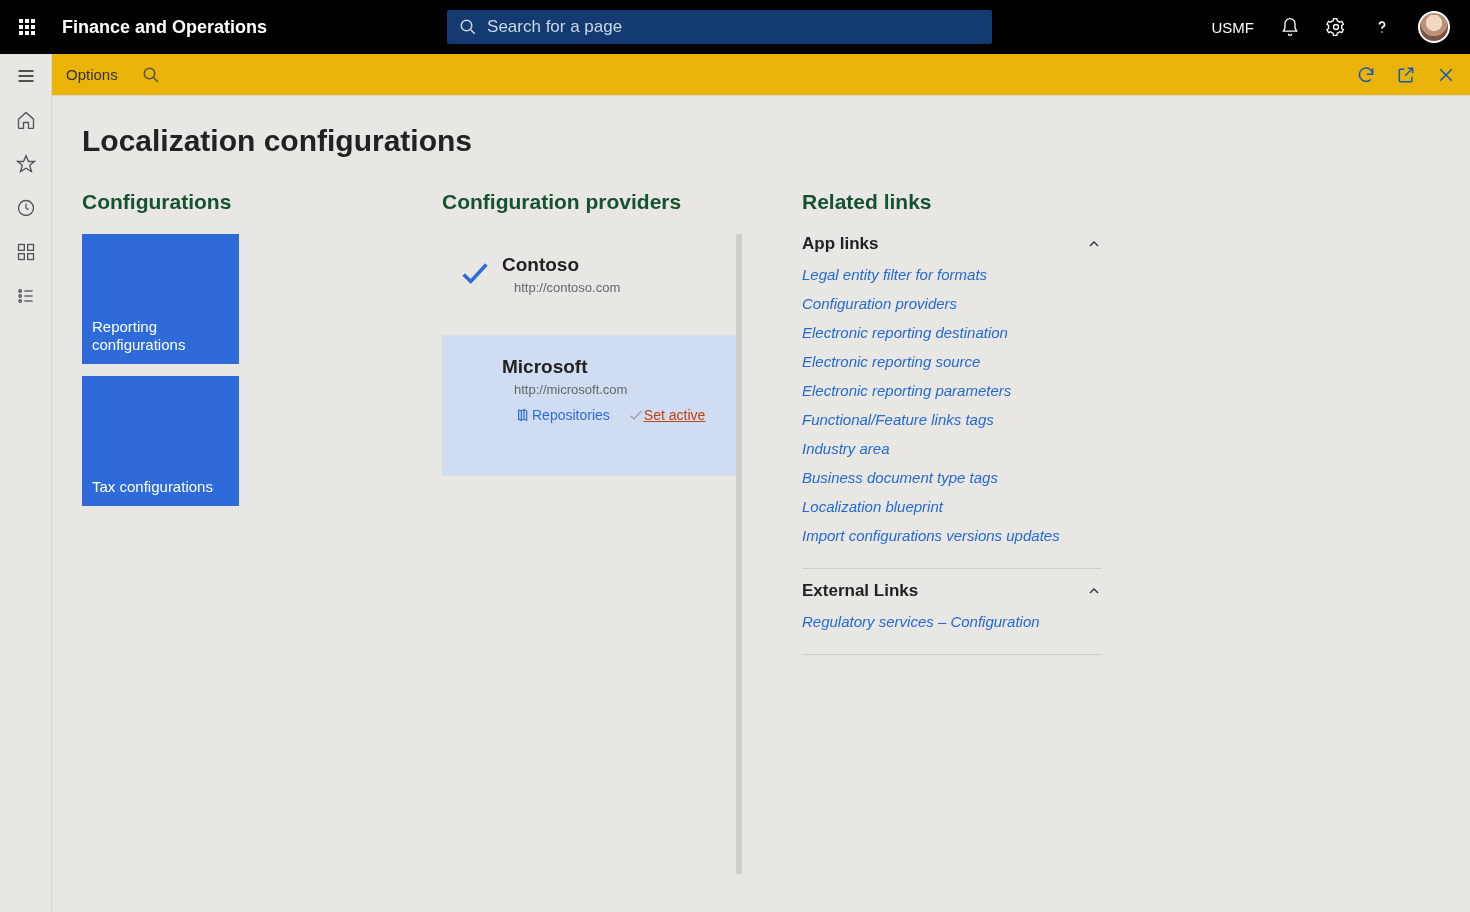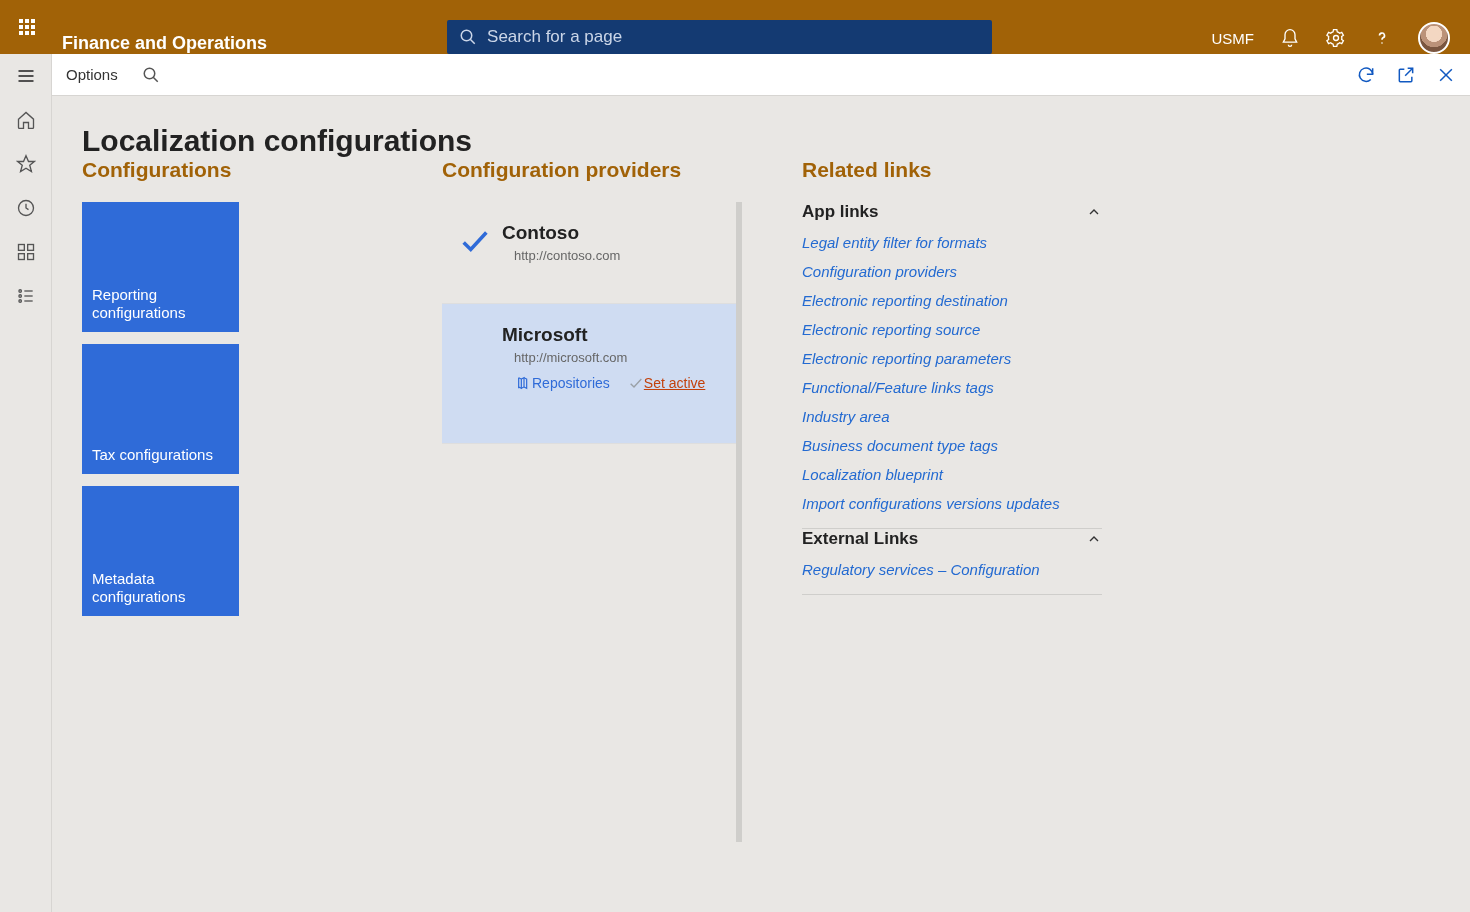--- a/index.html
+++ b/index.html
@@ -1,72 +1,72 @@
 <!DOCTYPE html>
 <html><head>
 <meta charset="utf-8">
 <style>
 * { box-sizing: border-box; margin: 0; padding: 0; }
 html, body { width: 1470px; height: 912px; font-family: "Segoe UI", -apple-system, sans-serif; background: #e9e7e4; overflow: hidden; }
 a { text-decoration: none; font-style: italic; }
 
 
-.topbar { position: absolute; left:0; top:0; width:100%; height:54px; background:#a16207; display:flex; align-items:flex-end; color:#fff; }
+.topbar { position: absolute; left:0; top:0; width:100%; height:54px; background:#000000; display:flex; align-items:center; color:#fff; }
 .waffle { width:54px; height:54px; display:flex; align-items:center; justify-content:center; cursor:pointer; }
 .waffle-grid { width:16px; height:16px; display:grid; grid-template-columns:repeat(3,4px); grid-template-rows:repeat(3,4px); gap:2px; }
 .waffle-grid span { background:#fff; }
 .app-title { font-size:18px; font-weight:600; margin-left:8px; }
 .searchbox { margin-left:180px; width:545px; height:34px; background:#143a72; display:flex; align-items:center; border-radius:2px; padding:0 12px; }
 .searchbox svg { flex:0 0 auto; }
 .searchbox input { flex:1; background:transparent; border:none; color:#fff; font-size:17px; margin-left:10px; outline:none; }
 .searchbox input::placeholder { color:#cbd6e8; }
 .rightcluster { margin-left:auto; display:flex; align-items:center; gap:26px; padding-right:20px; }
 .company { font-size:15px; }
 .hdr-icon { width:20px; height:20px; cursor:pointer; display:flex; align-items:center; justify-content:center; }
 .avatar { width:32px; height:32px; border-radius:50%; background: radial-gradient(circle at 50% 35%, #f3d7c2 0 35%, #bb9279 36% 58%, #7a5640 59% 100%); border:2px solid #fff; cursor:pointer; }
 
 
 .rail { position:absolute; left:0; top:54px; width:52px; bottom:0; background:#e9e7e4; border-right:1px solid #d7d5d2; display:flex; flex-direction:column; align-items:center; padding-top:10px; gap:20px; }
 .rail-btn { width:24px; height:24px; color:#555; cursor:pointer; display:flex; align-items:center; justify-content:center; }
 
 
-.actionbar { position:absolute; left:52px; top:54px; right:0; height:42px; background:#ffffff; border-bottom:1px solid #d7d5d2; display:flex; align-items:center; padding:0 14px; }
+.actionbar { position:absolute; left:52px; top:54px; right:0; height:42px; background:#eab308; border-bottom:1px solid #d7d5d2; display:flex; align-items:center; padding:0 14px; }
 .options-label { font-size:15px; color:#333; cursor:pointer; }
 .ab-search { margin-left:24px; cursor:pointer; color:#555; }
 .ab-right { margin-left:auto; display:flex; gap:20px; }
 .ab-ic { width:20px; height:20px; cursor:pointer; color:#1159c1; display:flex; align-items:center; justify-content:center; }
 
 
 .content { position:absolute; left:52px; top:96px; right:0; bottom:0; overflow:auto; background:#e9e7e4; padding:28px 30px; }
-.page-title { font-size:30px; font-weight:600; color:#222; }
+.page-title { font-size:30px; font-weight:600; color:#222; margin-bottom:32px; }
 
 .columns { display:flex; gap:60px; align-items:flex-start; }
 .col-config { width: 300px; }
 .col-providers { width: 300px; }
 .col-links { width: 300px; }
 
-.section-h { font-size:21px; font-weight:600; color:#a16207; margin-bottom:20px; }
+.section-h { font-size:21px; font-weight:600; color:#14532d; margin-bottom:20px; }
 
 
 .tiles { display:flex; flex-wrap:wrap; gap:12px; }
 .tile { width:157px; height:130px; background:#2f6bd8; color:#fff; padding:10px; display:flex; align-items:flex-end; cursor:pointer; font-size:15px; line-height:1.2; }
 .prov-card { padding:20px 20px 40px 60px; position:relative; border-bottom:1px solid #dedede; }
 .prov-card.selected { background:#cfdcf2; }
 .prov-check { position:absolute; left:16px; top:22px; color:#2f6bd8; }
 .prov-name { font-size:19px; font-weight:600; color:#222; }
 .prov-url  { font-size:13px; color:#666; margin-top:4px;padding-left:12px; }
 .prov-actions { display:flex; gap:18px; padding:10px 0 12px 14px; font-size:14px; }
 .prov-act { display:flex; align-items:center; gap:0; cursor:pointer; }
 .prov-act.enabled  { color:#2f6bd8; }
 .prov-act.disabled { color:#c2410c; cursor:default;text-decoration:underline; }
 .providers-wrap { position:relative; height:640px; border-right:6px solid #cfcecb; }
 .providers-wrap .white-fill { position:absolute; left:0; right:0; bottom:0; top:0; background:#fff; z-index:-1; }
 
 
-.rel-group { border-bottom:1px solid #cfcecb; padding-bottom:16px; margin-bottom:0; }
+.rel-group { border-bottom:1px solid #cfcecb; padding-bottom:24px; margin-bottom:12px; }
 .rel-head { display:flex; align-items:center; justify-content:space-between; cursor:pointer; margin-bottom:12px; }
 .rel-head span { font-size:17px; font-weight:600; color:#222; }
 .rel-links { display:flex; flex-direction:column; gap:12px; }
 .rel-links a { color:#236ad1; font-size:15px; cursor:pointer; }
 
 svg { display:block; }
 </style>
 </head>
 <body>
 
@@ -197,23 +197,20 @@
   <div class="columns">
 
     <div class="col-config">
       <div class="section-h">Configurations</div>
       <div class="tiles">
         <div class="tile">
             <span>Reporting configurations</span>
           </div>
         <div class="tile">
             <span>Tax configurations</span>
-          </div>
-        <div class="tile">
-            <span>Metadata configurations</span>
           </div>
       </div>
     </div>
 
     <div class="col-providers">
       <div class="section-h">Configuration providers</div>
       <div class="providers-wrap">
         <div class="white-fill"></div>
 
         <div class="prov-card">

